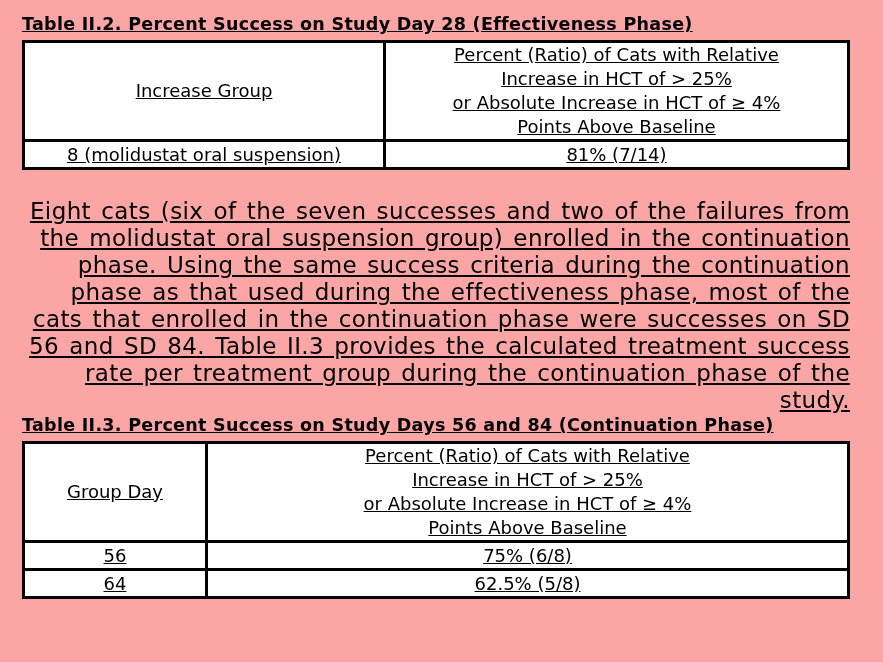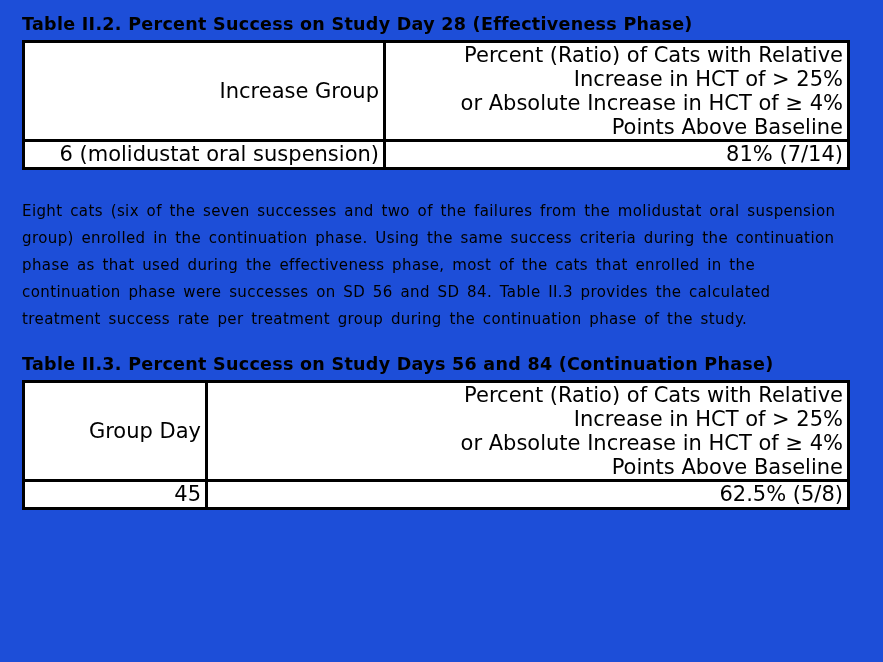--- a/index.html
+++ b/index.html
@@ -9,67 +9,68 @@
     color: #000000;
     font-family: "DejaVu Sans", "Liberation Sans", sans-serif;
   }
   .page {
     position: relative;
     width: 883px;
     height: 662px;
     box-sizing: border-box;
     padding: 13px 27px 0 22px;
     overflow: hidden;
-    background: #1d4ed8;
+    background: #fca5a5;
+    text-decoration: underline;
   }
   .caption {
     font-size: 17.5px;
     font-weight: bold;
     line-height: 23px;
     letter-spacing: 0.3px;
     margin: 0 0 4px 0;
     max-width: 790px;
   }
   .caption2 {
-    margin-top: 20px;
   }
   table.doc-table {
     border-collapse: collapse;
     table-layout: fixed;
     width: 828px;
     background: #ffffff;
   }
   table.doc-table th,
   table.doc-table td {
     border: 3px solid #000000;
-    font-size: 21px;
+    font-size: 18px;
     font-weight: normal;
-    text-align: right;
+    text-align: center;
     vertical-align: middle;
     padding: 0 4px;
     overflow: hidden;
   }
   table.doc-table th {
     height: 96px;
     line-height: 24px;
   }
   table.doc-table td {
     height: 25px;
     line-height: 25px;
   }
   .t1 .col1 { width: 350px; }
   .t2 .col1 { width: 172px; }
   .multiline { white-space: pre-line; }
   .body-text {
-    font-size: 15px;
+    font-size: 23px;
     line-height: 27px;
     letter-spacing: 0.4px;
     word-spacing: 2.5px;
     width: 828px;
     margin: 28px 0 0 0;
+    text-align: right;
   }
 </style>
 </head>
 <body>
 
 <div class="page">
 
   <h2 class="caption">Table II.2. Percent Success on Study Day 28 (Effectiveness Phase)</h2>
 
   <table class="doc-table t1">
@@ -77,21 +78,21 @@
       <tr>
         <th class="col1">Increase Group</th>
         <th class="col2 multiline">Percent (Ratio) of Cats with Relative
 Increase in HCT of &gt; 25%
 or Absolute Increase in HCT of ≥ 4%
 Points Above Baseline</th>
       </tr>
     </thead>
     <tbody>
       <tr>
-        <td>6 (molidustat oral suspension)</td>
+        <td>8 (molidustat oral suspension)</td>
         <td>81% (7/14)</td>
       </tr>
     </tbody>
   </table>
 
   <p class="body-text">Eight cats (six of the seven successes and two of the failures from the molidustat oral suspension group) enrolled in the continuation phase. Using the same success criteria during the continuation phase as that used during the effectiveness phase, most of the cats that enrolled in the continuation phase were successes on SD 56 and SD 84. Table II.3 provides the calculated treatment success rate per treatment group during the continuation phase of the study.</p>
 
   <h2 class="caption caption2">Table II.3. Percent Success on Study Days 56 and 84 (Continuation Phase)</h2>
 
   <table class="doc-table t2">
@@ -99,19 +100,23 @@
       <tr>
         <th class="col1">Group Day</th>
         <th class="col2 multiline">Percent (Ratio) of Cats with Relative
 Increase in HCT of &gt; 25%
 or Absolute Increase in HCT of ≥ 4%
 Points Above Baseline</th>
       </tr>
     </thead>
     <tbody>
       <tr>
-        <td>45</td>
+        <td>56</td>
+        <td>75% (6/8)</td>
+      </tr>
+      <tr>
+        <td>64</td>
         <td>62.5% (5/8)</td>
       </tr>
     </tbody>
   </table>
 
 </div>
 
 </body></html>

